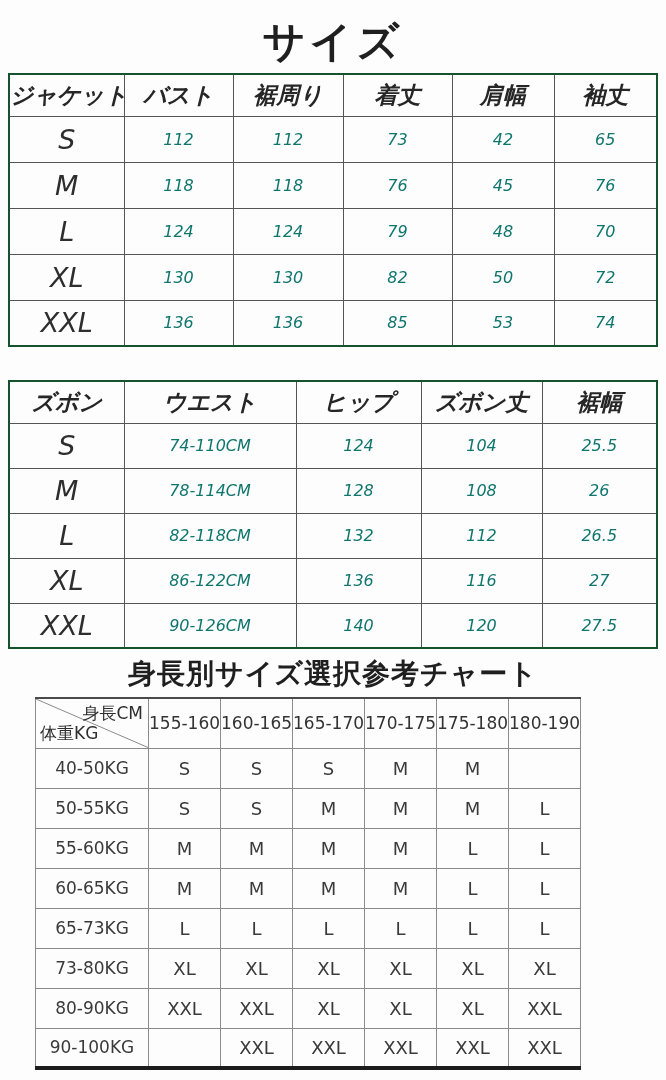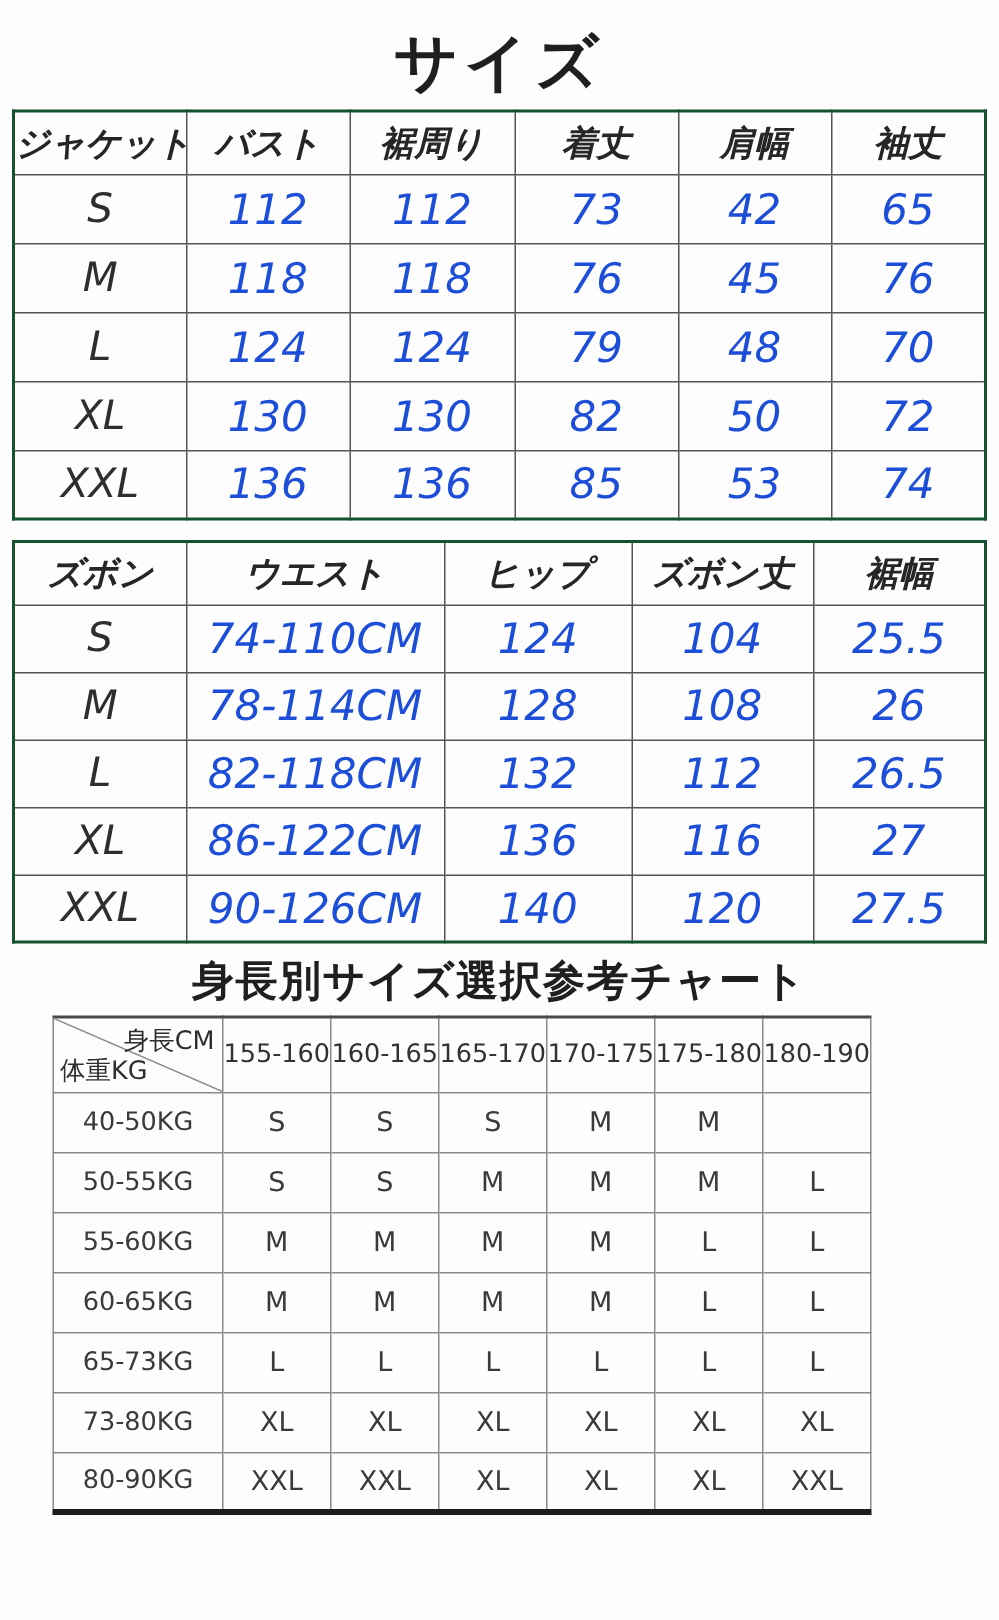--- a/index.html
+++ b/index.html
@@ -33,24 +33,24 @@
     overflow: hidden;
     white-space: nowrap;
   }
   .spec-table th {
     font-family: "DejaVu Serif", "Liberation Serif", serif;
     font-weight: 600;
     font-size: 23px;
     color: #262626;
     height: 42px;
   }
-  .spec-table td { font-size: 28px; color: #1d4ed8; height: 46px; }
+  .spec-table td { font-size: 16px; color: #0f766e; height: 46px; }
   .spec-table td.size-col { font-size: 27px; color: #2e2e2e; }
   #jacket-table { margin-top: 5px; }
-  #pants-table  { margin-top: 13px; }
+  #pants-table  { margin-top: 33px; }
   #pants-table td { height: 45px; }
 
   
   .section-title {
     margin-top: 6px;
     text-align: center;
     font-family: "DejaVu Serif", "Liberation Serif", serif;
     font-weight: 700;
     font-size: 28px;
     line-height: 38px;
@@ -301,14 +301,23 @@
     </tr>
     <tr>
       <td class="weight-col">80-90KG</td>
       <td>XXL</td>
       <td>XXL</td>
       <td>XL</td>
       <td>XL</td>
       <td>XL</td>
       <td>XXL</td>
     </tr>
+    <tr>
+      <td class="weight-col">90-100KG</td>
+      <td></td>
+      <td>XXL</td>
+      <td>XXL</td>
+      <td>XXL</td>
+      <td>XXL</td>
+      <td>XXL</td>
+    </tr>
   </tbody>
 </table>
 
 </body></html>

